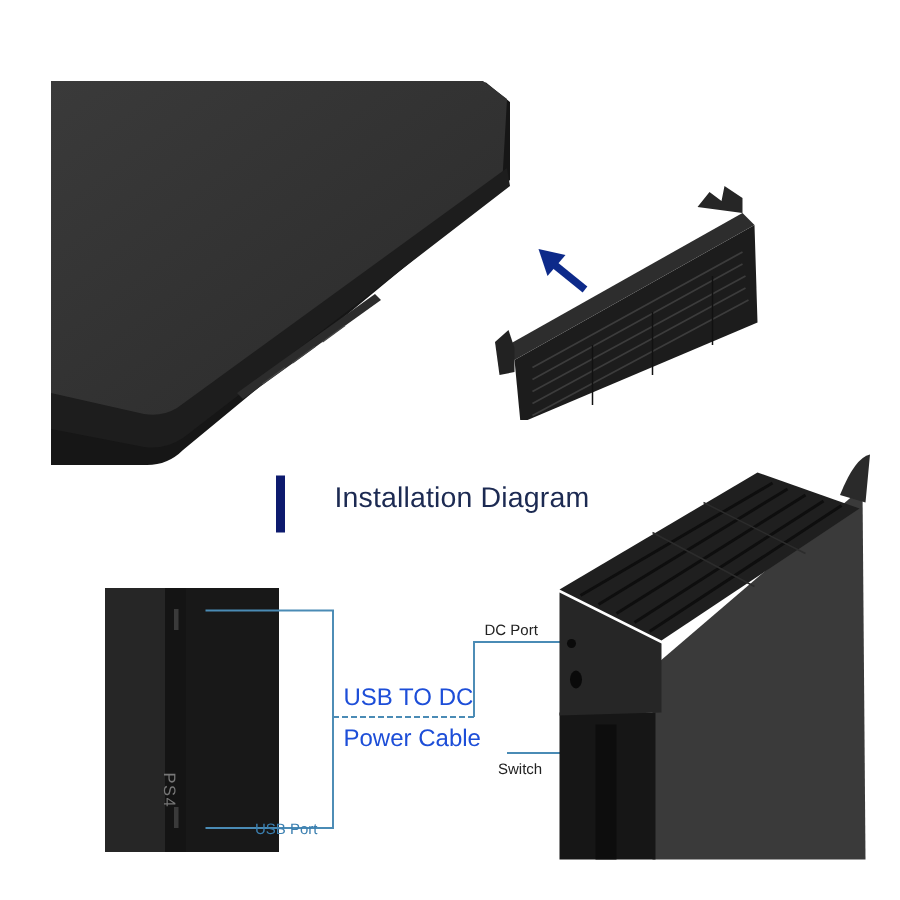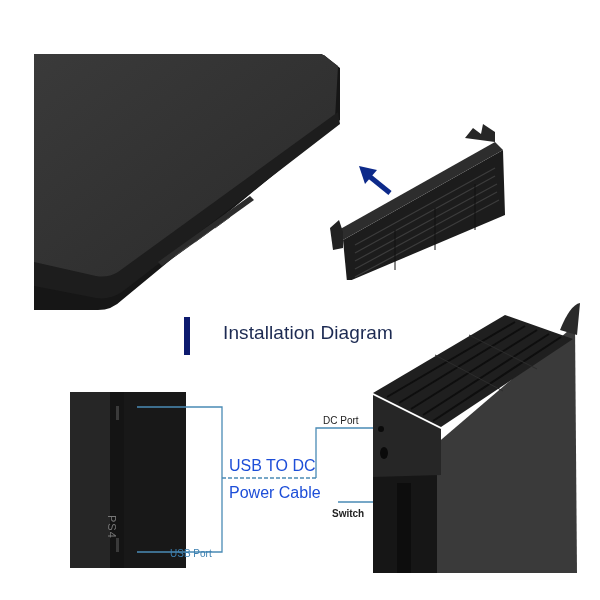--- a/index.html
+++ b/index.html
@@ -93,21 +93,21 @@
       <polyline points="380,468 380,502 338,502"></polyline>
     </g>
   </svg>
 </div>
 
 <div class="cable-label" style="top:457px;">USB TO DC</div>
 <div class="cable-label" style="top:484px;">Power Cable</div>
 
 <div class="usb-label">USB Port</div>
 <div class="small-label" style="left:323px;top:415px;">DC Port</div>
-<div class="small-label" style="left:332px;top:508px;font-weight:bold;">Switch</div>
+<div class="small-label" style="left:332px;top:508px;">Switch</div>
 
 <div class="abs" style="left:365px;top:295px;width:230px;height:285px;">
   <svg width="230" height="285" viewBox="0 0 230 285">
 
     <path d="M70 150 L210 30 L212 278 L70 278 Z" fill="#3a3a3a"></path>
 
     <rect x="8" y="180" width="64" height="98" fill="#161616"></rect>
     <rect x="32" y="188" width="14" height="90" fill="#0d0d0d"></rect>
 
     <path d="M8 100 L76 134 L76 180 L8 182 Z" fill="#262626"></path>

